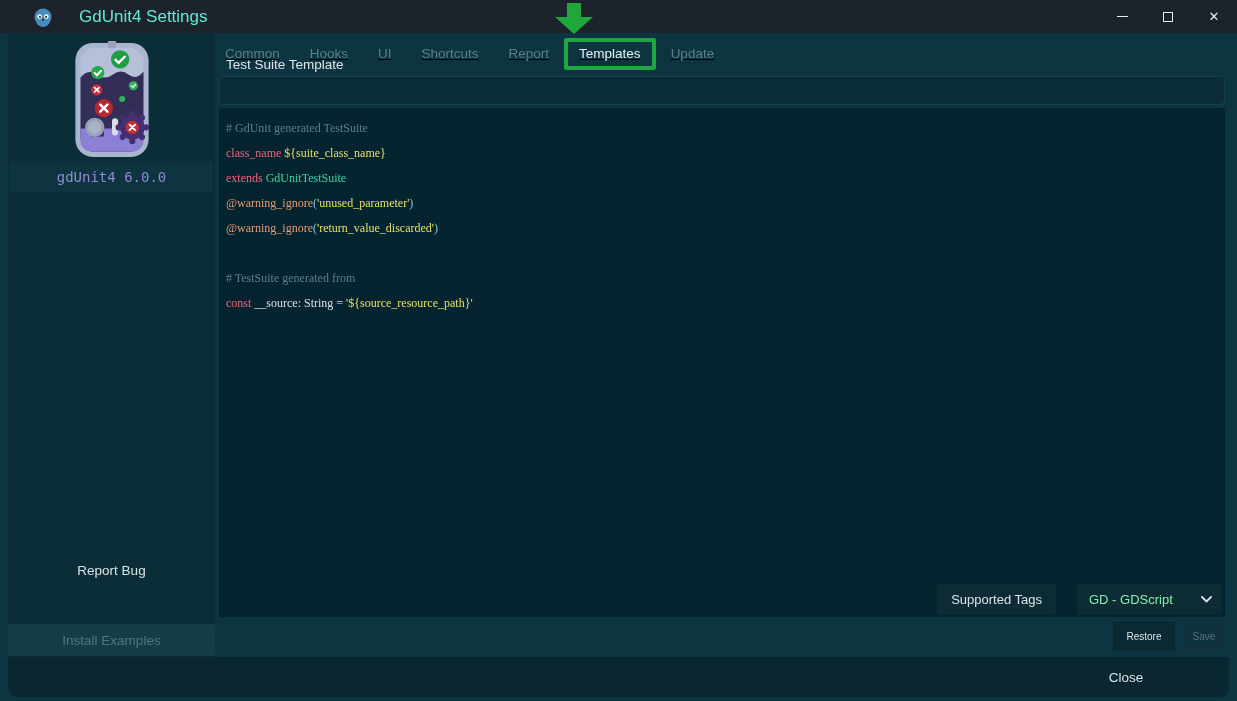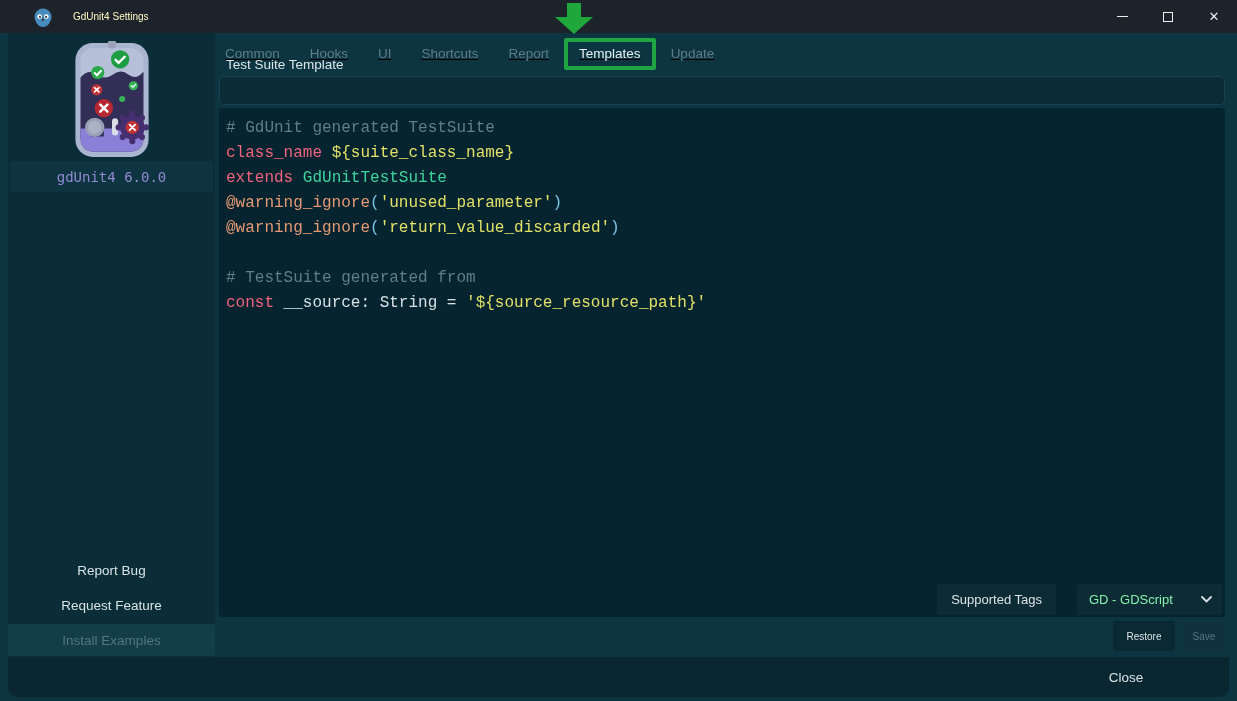--- a/index.html
+++ b/index.html
@@ -10,21 +10,21 @@
     position:relative; width:1237px; height:701px;
     background:#0d3541; overflow:hidden;
   }
 
   
   .titlebar {
     position:absolute; left:0; top:0; width:1237px; height:33px;
     background:#1d232b; display:flex; align-items:center;
   }
   .titlebar-icon { margin-left:33px; width:20px; height:20px; }
-  .titlebar-title { margin-left:20px; font-size:10px; color:#fef9c3; }
+  .titlebar-title { margin-left:26px; font-size:17px; color:#5eead4; }
   .win-controls { margin-left:auto; display:flex; height:33px; }
   .win-btn { width:46px; height:33px; display:flex; align-items:center; justify-content:center; background:transparent; border:none; cursor:pointer; }
   .glyph-min { width:11px; height:1px; background:#e9ebed; display:block; }
   .glyph-max { width:10px; height:10px; border:1px solid #e9ebed; display:block; }
   .glyph-close { color:#e9ebed; font-size:13px; line-height:13px; }
 
   
   .pointer-arrow { position:absolute; left:555px; top:3px; z-index:30; }
 
   
@@ -74,21 +74,21 @@
     position:absolute; left:219px; top:76px; width:1006px; height:29px;
     background:#0a2c37; border:1px solid #16414e; border-radius:5px;
   }
   .editor {
     position:absolute; left:219px; top:108px; width:1006px; height:509px;
     background:#052430; border-radius:2px;
   }
   .code-area { padding:8px 0 0 7px; }
   .code-line {
     height:25px; line-height:25px; white-space:pre;
-    font-family:Liberation Mono, monospace; font-size:16px; font-weight:500;
+    font-family:Liberation Serif, serif; font-size:12px; font-weight:500;
   }
   .tok-comment    { color:var(--comment,#5f7e87); }
   .tok-keyword    { color:var(--keyword,#f0637e); }
   .tok-string     { color:var(--string,#e2e066); }
   .tok-type       { color:var(--type,#3fd39e); }
   .tok-annotation { color:var(--annotation,#e59a74); }
   .tok-paren      { color:var(--paren,#7cc4e2); }
   .tok-plain      { color:var(--plain,#d5e0e4); }
 
   .editor-footer {
@@ -199,21 +199,20 @@
         <circle cx="60.5" cy="94.5" r="3"></circle>
           <circle cx="79.5" cy="94.5" r="3"></circle>
       </g>
       <circle cx="70" cy="85" r="6.5" fill="#c03236"></circle>
       <path d="M67.3 82.3 l5.4 5.4 M72.7 82.3 l-5.4 5.4" stroke="#ffffff" stroke-width="1.8" stroke-linecap="round"></path>
     </svg>
     <div class="version-box">
       <span class="version-text">gdUnit4 6.0.0</span>
     </div>
     <button class="side-btn report">Report Bug</button>
-    <button class="side-btn request">Request Feature</button>
     <button class="side-btn disabled">Install Examples</button>
   </div>
 
   <div class="section-label">Test Suite Template</div>
   <div class="toolbar-panel"></div>
 
   <div class="editor">
     <div class="code-area">
         <div class="code-line"><span class="tok-comment"># GdUnit generated TestSuite</span></div>
         <div class="code-line"><span class="tok-keyword">class_name</span><span class="tok-plain"> </span><span class="tok-string">${suite_class_name}</span></div>

